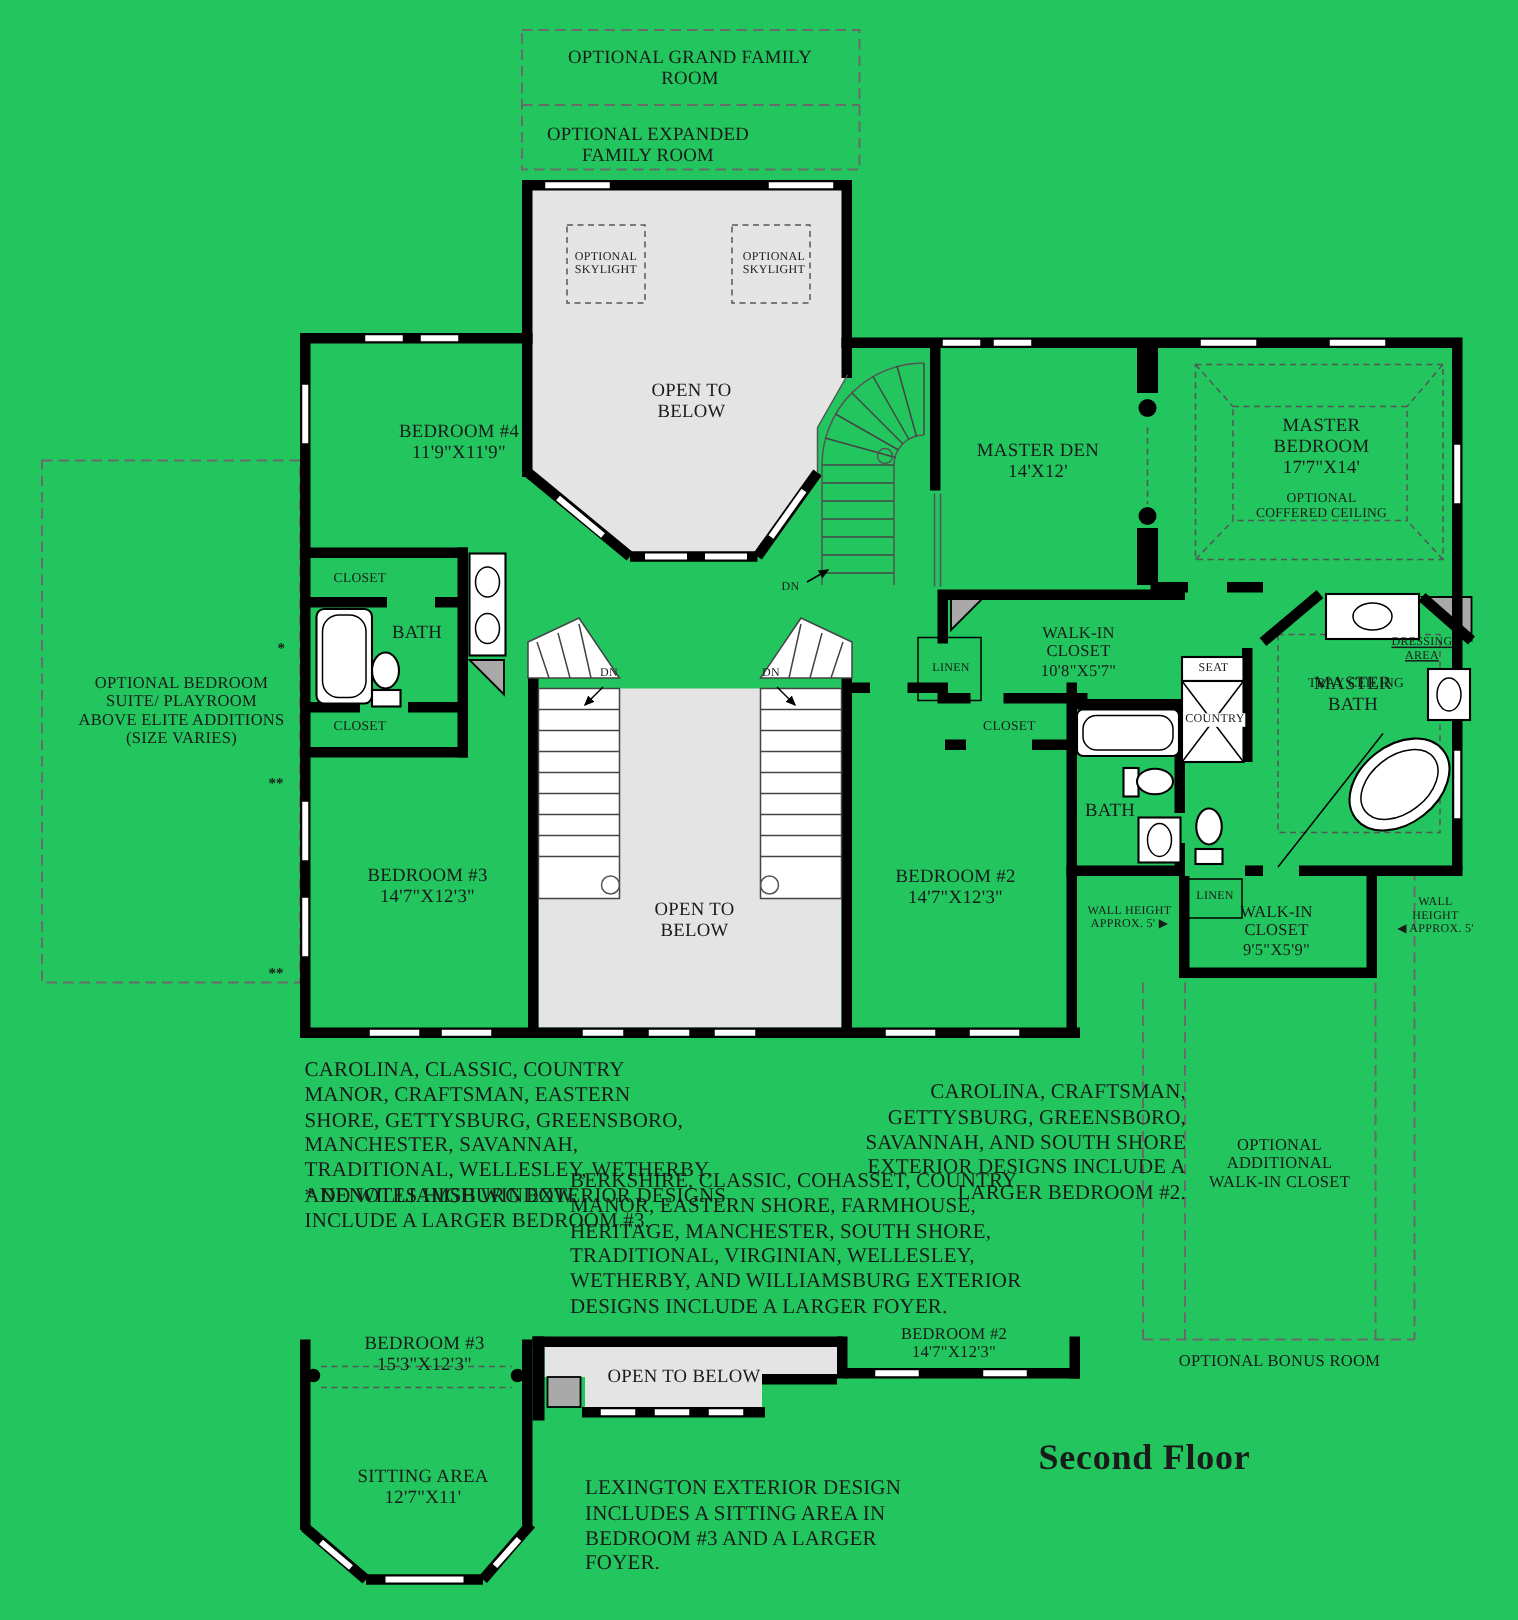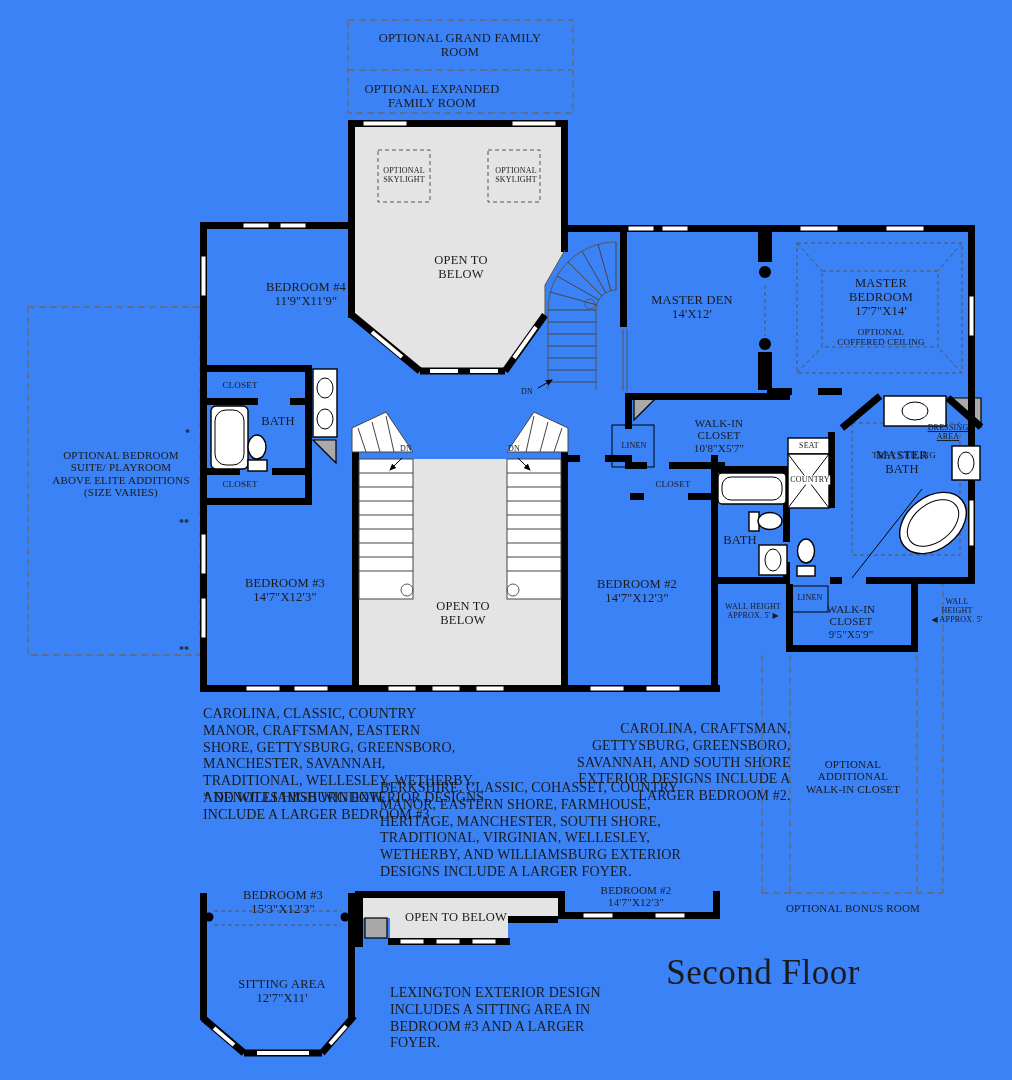--- a/index.html
+++ b/index.html
@@ -1,27 +1,27 @@
 <!DOCTYPE html>
 <html><head>
 <meta charset="utf-8">
 <style>
   html,body{margin:0;padding:0;background:#fff;}
-  #plan{position:relative;width:1012px;height:1080px;background:#3b82f6;overflow:hidden;
+  #plan{position:relative;width:1012px;height:1080px;background:#22c55e;overflow:hidden;
         font-family:"Liberation Serif","DejaVu Serif",serif;color:#1a1a1a;}
   #plan svg{position:absolute;left:0;top:0;}
   .lab{position:absolute;transform:translate(-50%,-50%);text-align:center;
        white-space:pre-line;letter-spacing:.2px;line-height:1.12;}
   .lbl{font-size:12.5px;}
   .sm{font-size:11px;}
   .xs{font-size:9px;}
   .xxs{font-size:8px;}
   .note{position:absolute;font-size:14px;line-height:1.2;white-space:pre-line;
         text-align:left;letter-spacing:.1px;}
-  .title{position:absolute;transform:translate(-50%,-50%);font-size:35px;font-weight:normal;
+  .title{position:absolute;transform:translate(-50%,-50%);font-size:24px;font-weight:bold;
          letter-spacing:.5px;white-space:nowrap;}
   .mark{position:absolute;font-size:10px;font-weight:bold;}
   
   .w{fill:#000;}
   .win{fill:#fff;stroke:#000;stroke-width:1;}
   .shade{fill:#e4e4e4;}
   .dark{fill:#a9a9a9;stroke:#000;stroke-width:1.2;}
   .fix{fill:#fff;stroke:#000;stroke-width:1.4;}
   .fix2{fill:none;stroke:#000;stroke-width:1;}
   .dash{fill:none;stroke:#6a6a6a;stroke-width:1.3;stroke-dasharray:7 4;}

